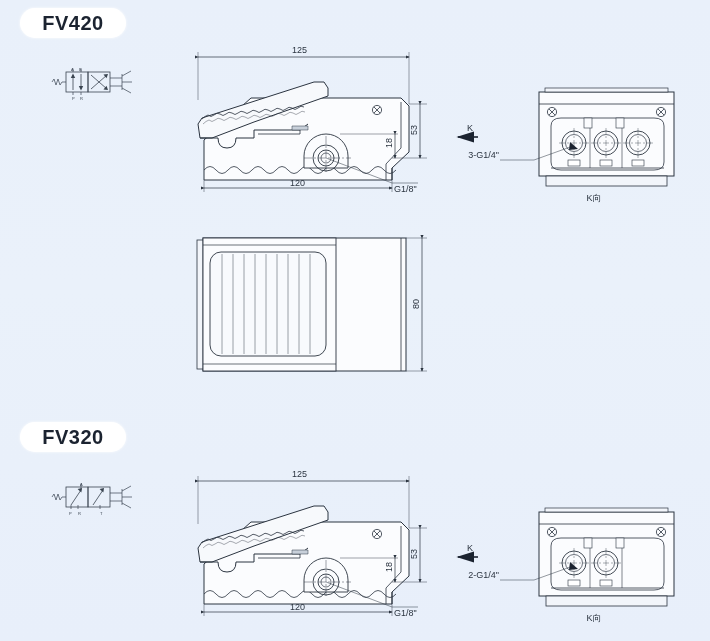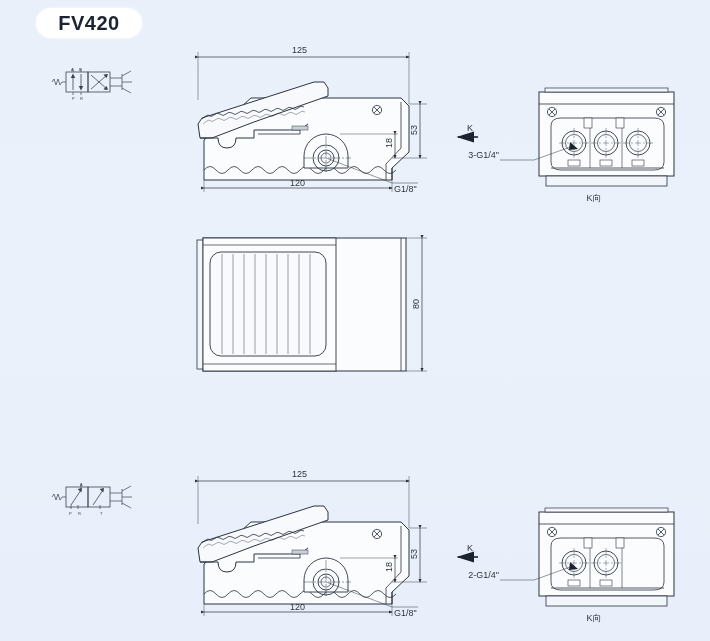--- a/index.html
+++ b/index.html
@@ -23,21 +23,21 @@
   .section {
     position: absolute;
     left: 0;
     width: 710px;
   }
   #section-fv420 { top: 0; height: 400px; }
   #section-fv320 { top: 414px; height: 227px; }
 
   .model-badge {
     position: absolute;
-    left: 36px;
+    left: 20px;
     top: 8px;
     width: 106px;
     height: 30px;
     background: #ffffff;
     border-radius: 15px;
     display: flex;
     align-items: center;
     justify-content: center;
     box-shadow: 0 0 3px rgba(255,255,255,0.9);
   }
@@ -70,20 +70,25 @@
 <body>
 
 <div class="page">
 
   <div class="section" id="section-fv420">
     <div class="model-badge">
       <span>FV420</span>
     </div>
   </div>
 
+  <div class="section" id="section-fv320">
+    <div class="model-badge">
+      <span>FV320</span>
+    </div>
+  </div>
 
   <svg class="svg-layer" viewBox="0 0 710 641">
     <defs>
       <marker id="ah" markerWidth="8" markerHeight="6" refX="7" refY="3" orient="auto">
         <path d="M0,0 L8,3 L0,6 z" fill="#2b3440"></path>
       </marker>
       <marker id="ahs" markerWidth="6" markerHeight="5" refX="5" refY="2.5" orient="auto">
         <path d="M0,0 L6,2.5 L0,5 z" fill="#2b3440"></path>
       </marker>
       <marker id="ahb" markerWidth="11" markerHeight="7" refX="10" refY="3.5" orient="auto">

